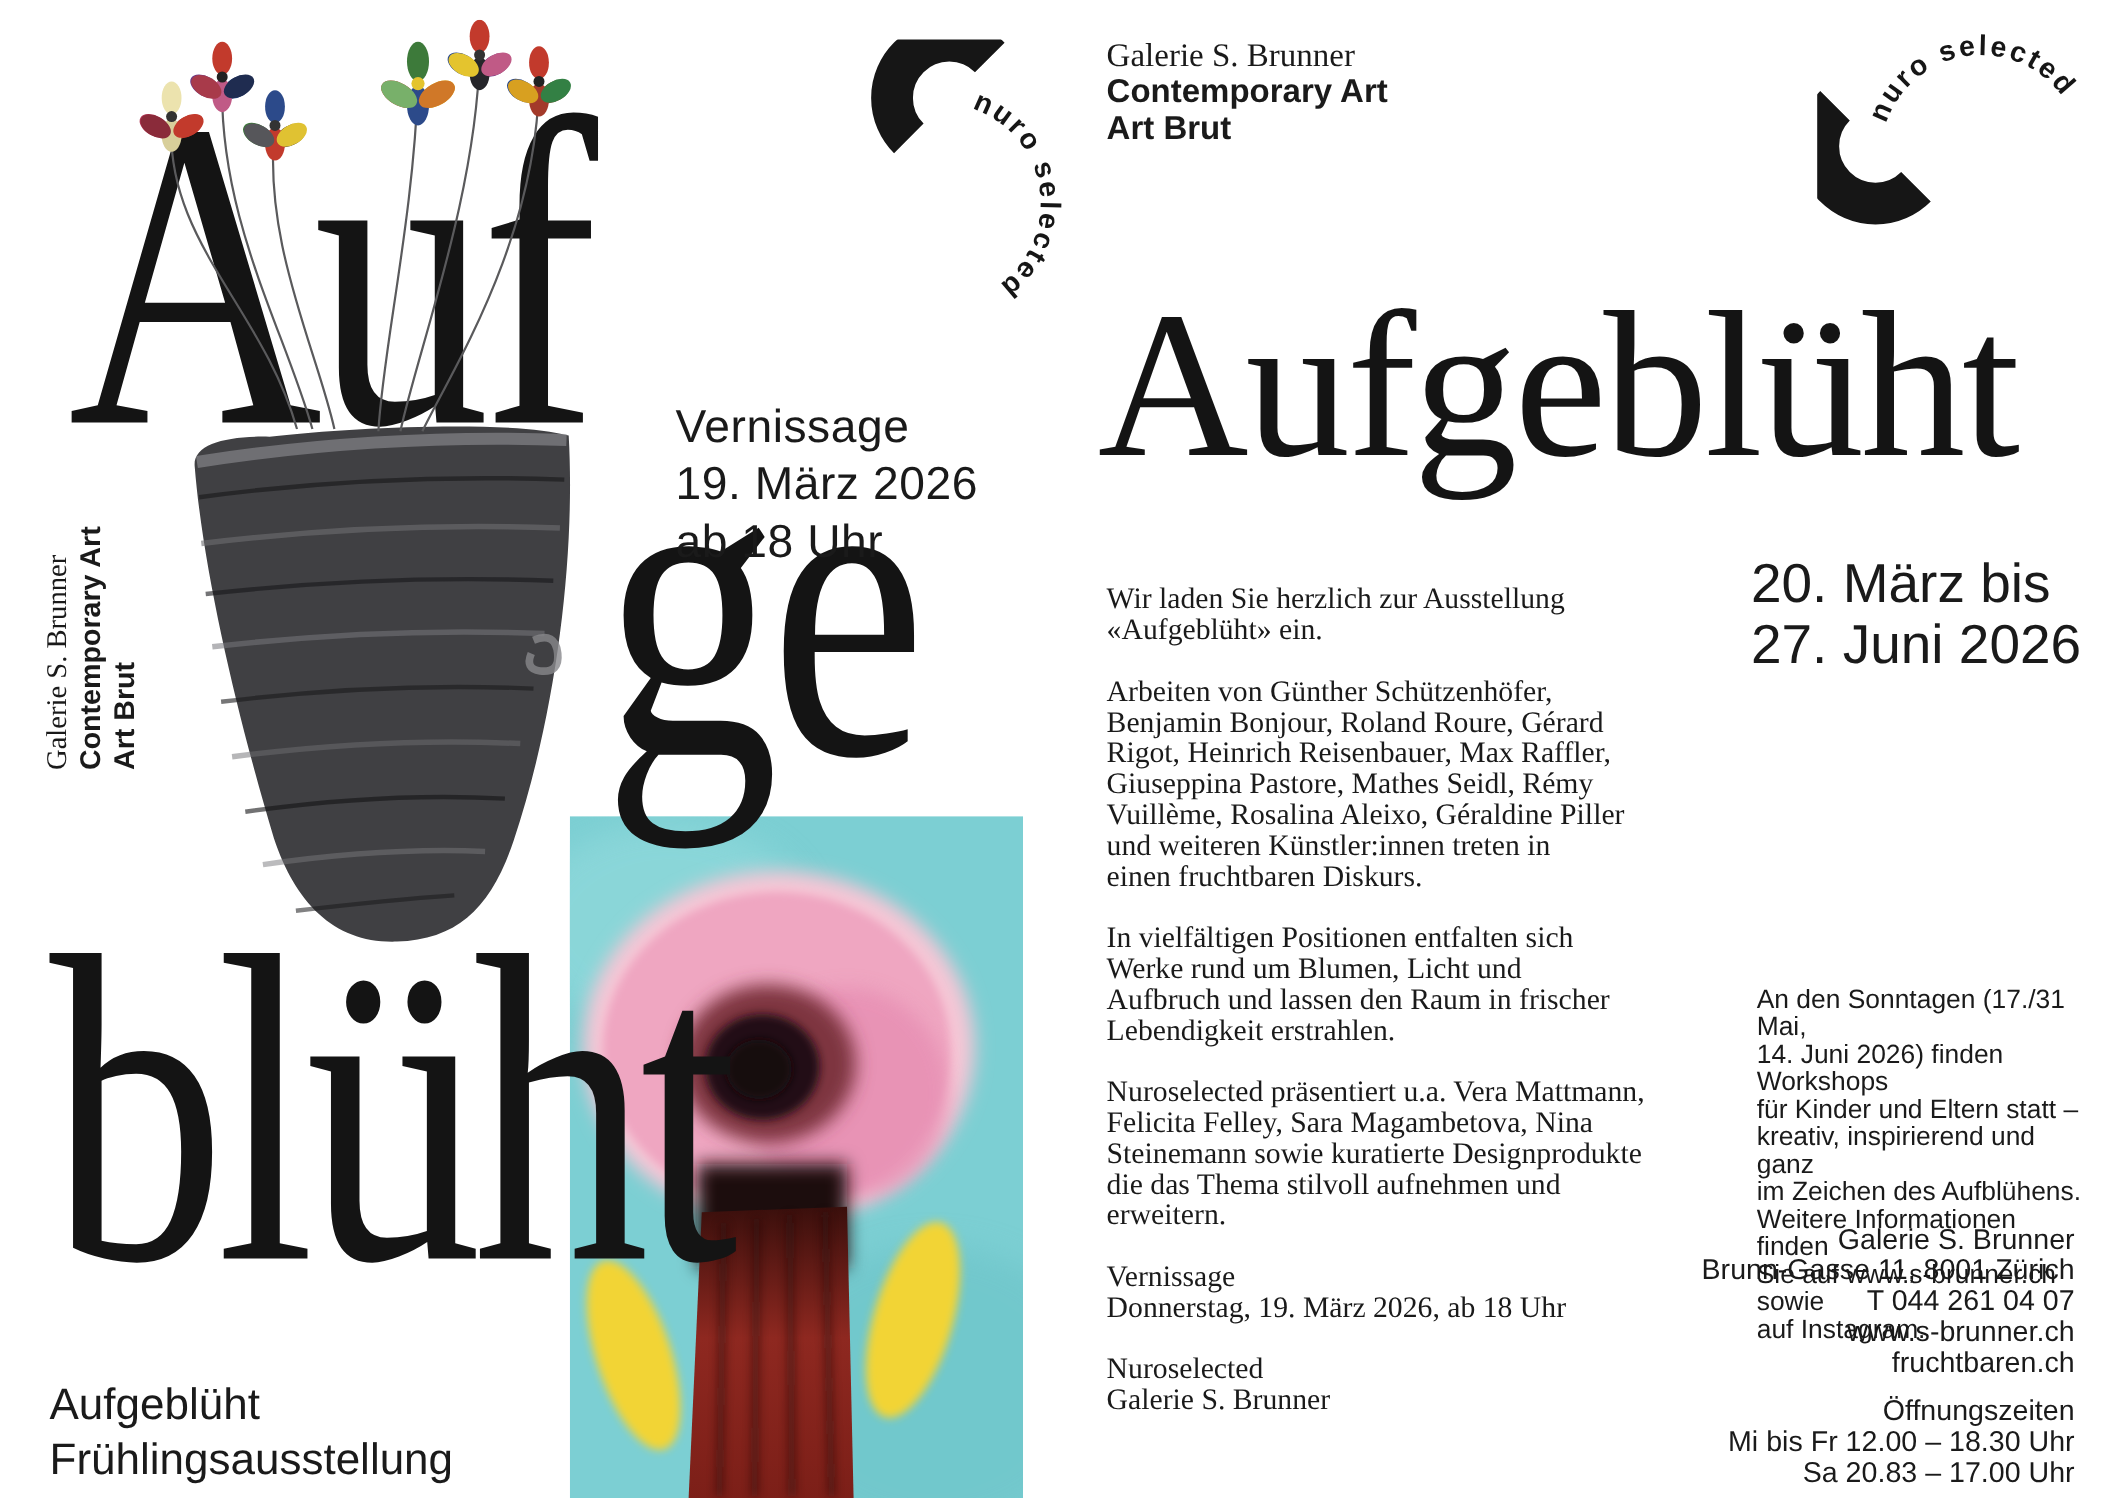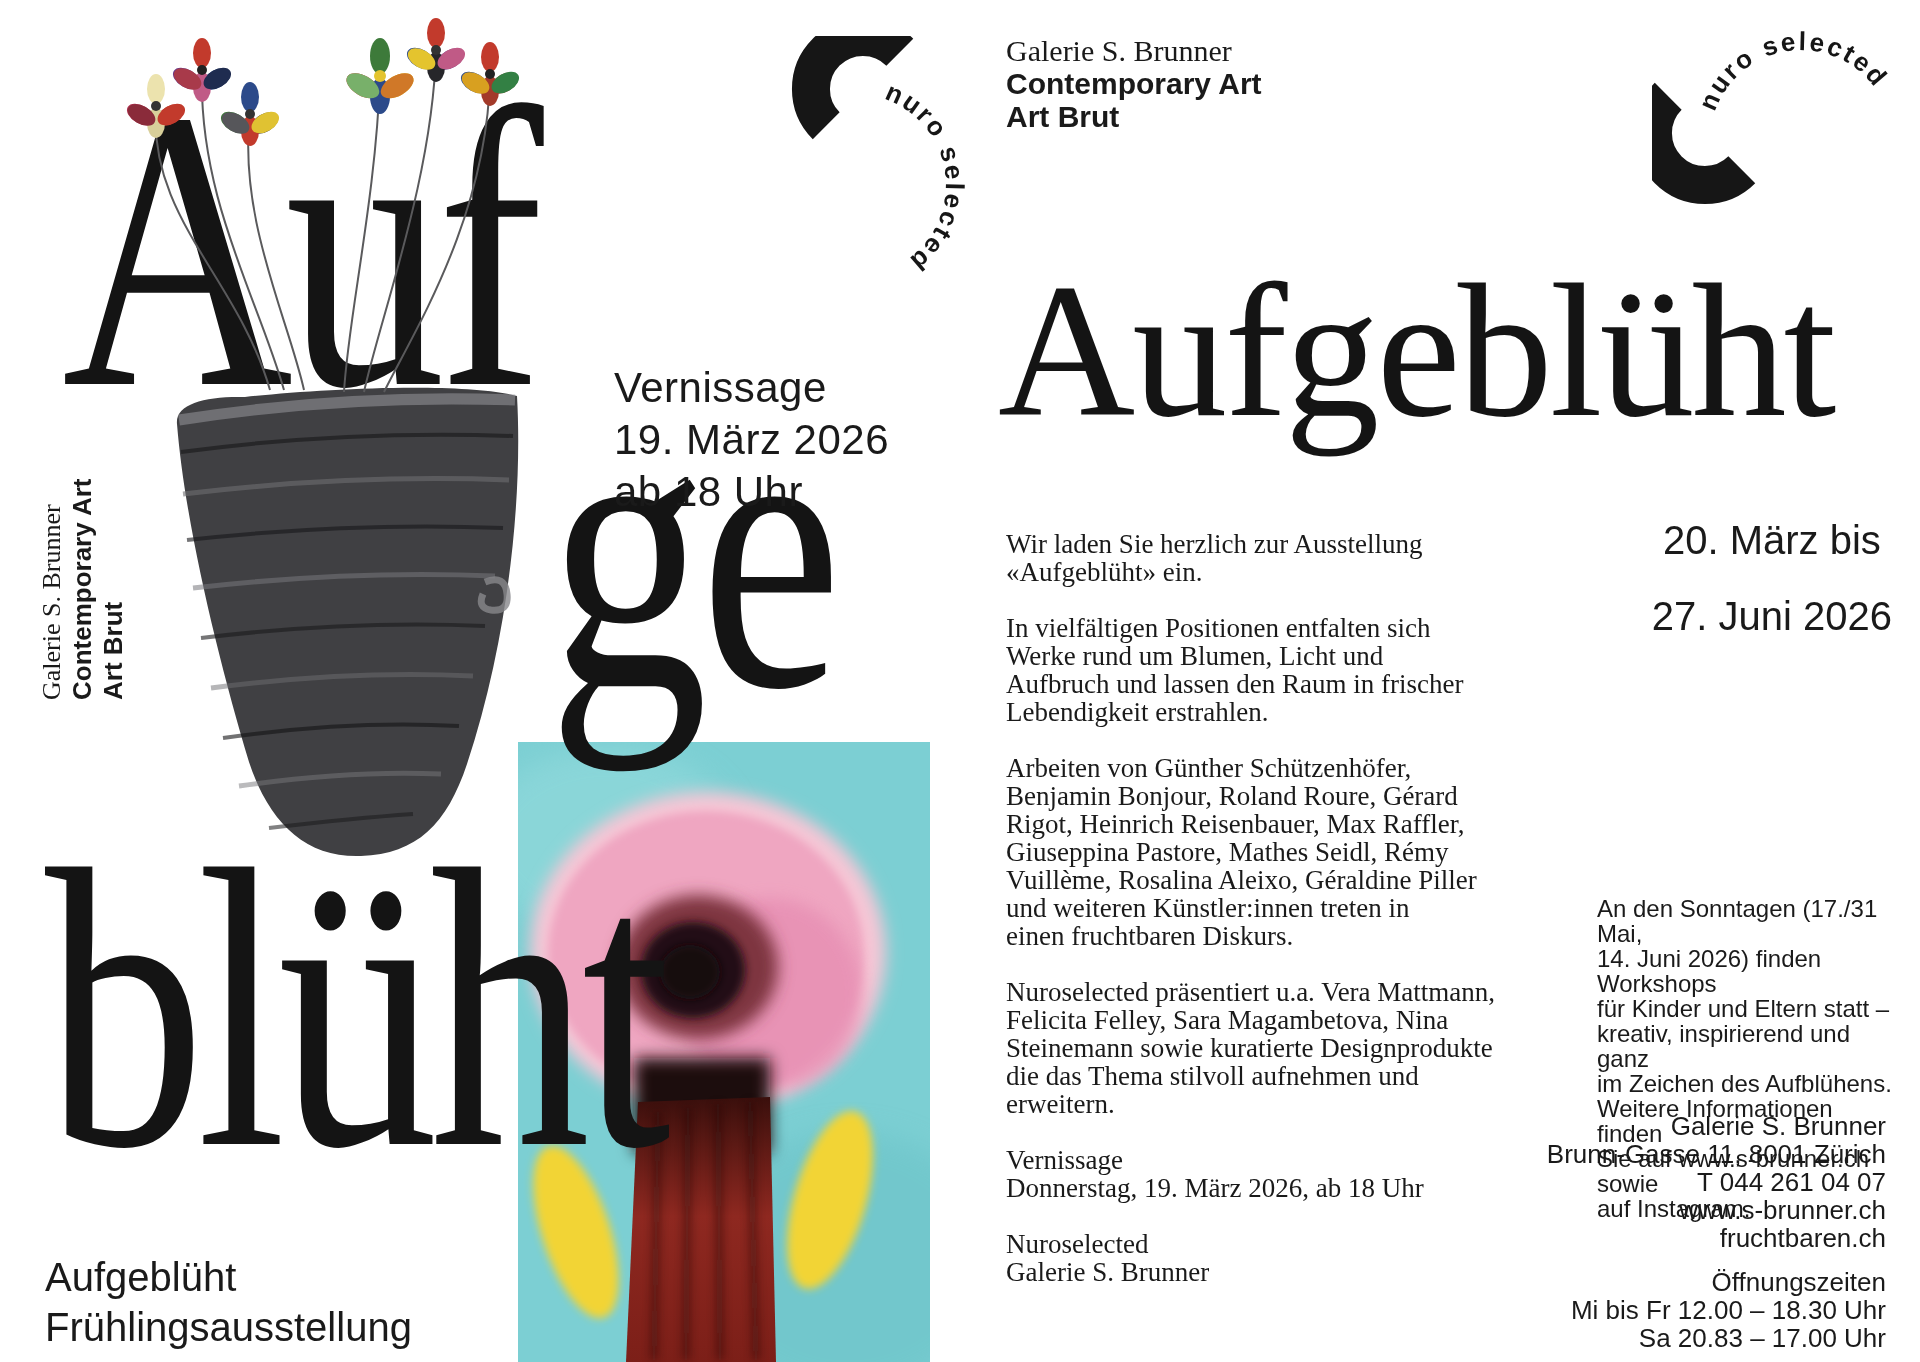--- a/index.html
+++ b/index.html
@@ -20,21 +20,21 @@
   .vernissage{position:absolute;left:614px;top:362px;font-size:42px;line-height:52px;
               letter-spacing:.5px;z-index:5;}
   .poster-footer{position:absolute;left:45px;top:1252px;font-size:40px;line-height:50px;z-index:6;}
 
   
   .gal-header{position:absolute;left:1006px;top:34px;font-size:30px;line-height:33px;z-index:5;}
   .gal-header .g1{font-family:"Liberation Serif","DejaVu Serif",serif;}
   .gal-header .g2{font-weight:bold;}
   .exh-title{position:absolute;left:998px;top:256px;font-family:"Liberation Serif","DejaVu Serif",serif;
              font-size:190px;line-height:1;letter-spacing:-3px;color:#141414;z-index:4;}
-  .exh-dates{position:absolute;right:28px;top:502px;font-size:40px;line-height:76px;text-align:center;z-index:5;}
+  .exh-dates{position:absolute;right:28px;top:502px;font-size:50px;line-height:56px;text-align:left;z-index:5;}
   .bodycol{position:absolute;left:1006px;top:530px;width:560px;font-family:"Liberation Serif","DejaVu Serif",serif;
            font-size:27px;line-height:28px;z-index:5;}
   .bodycol p{margin:0 0 28px 0;font-family:Liberation Serif, serif;}
   .workshops{position:absolute;left:1597px;top:896px;width:300px;font-family:Liberation Sans, sans-serif;
              font-size:24px;line-height:25px;z-index:5;}
   .contact{position:absolute;right:34px;top:1112px;text-align:right;font-size:26px;line-height:28px;z-index:5;}
   .hours{position:absolute;right:34px;top:1268px;text-align:right;font-size:26px;line-height:28px;z-index:5;margin-left:12px;}
 
   .artsvg{position:absolute;z-index:2;}
   .flowers{z-index:5;}
@@ -212,31 +212,31 @@
   </svg>
 
   <div class="exh-title">Aufgeblüht</div>
 
   <div class="exh-dates pre">20. März bis
 27. Juni 2026</div>
 
   <div class="bodycol">
     <p class="pre">Wir laden Sie herzlich zur Ausstellung
 «Aufgeblüht» ein.</p>
-    <p class="pre">In vielfältigen Positionen entfalten sich
-Werke rund um Blumen, Licht und
-Aufbruch und lassen den Raum in frischer
-Lebendigkeit erstrahlen.</p>
     <p class="pre">Arbeiten von Günther Schützenhöfer,
 Benjamin Bonjour, Roland Roure, Gérard
 Rigot, Heinrich Reisenbauer, Max Raffler,
 Giuseppina Pastore, Mathes Seidl, Rémy
 Vuillème, Rosalina Aleixo, Géraldine Piller
 und weiteren Künstler:innen treten in
 einen fruchtbaren Diskurs.</p>
+    <p class="pre">In vielfältigen Positionen entfalten sich
+Werke rund um Blumen, Licht und
+Aufbruch und lassen den Raum in frischer
+Lebendigkeit erstrahlen.</p>
     <p class="pre">Nuroselected präsentiert u.a. Vera Mattmann,
 Felicita Felley, Sara Magambetova, Nina
 Steinemann sowie kuratierte Designprodukte
 die das Thema stilvoll aufnehmen und
 erweitern.</p>
     <p class="pre">Vernissage
 Donnerstag, 19. März 2026, ab 18 Uhr</p>
     <p class="pre">Nuroselected
 Galerie S. Brunner</p>
   </div>

